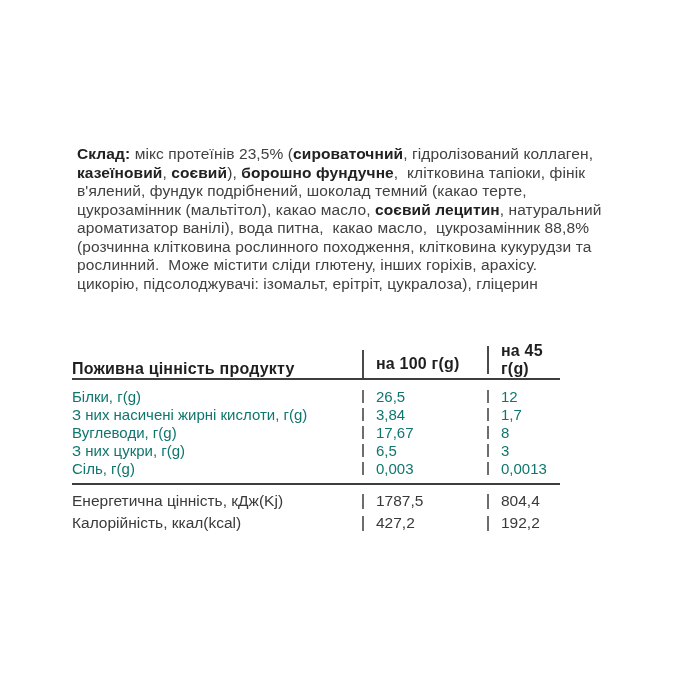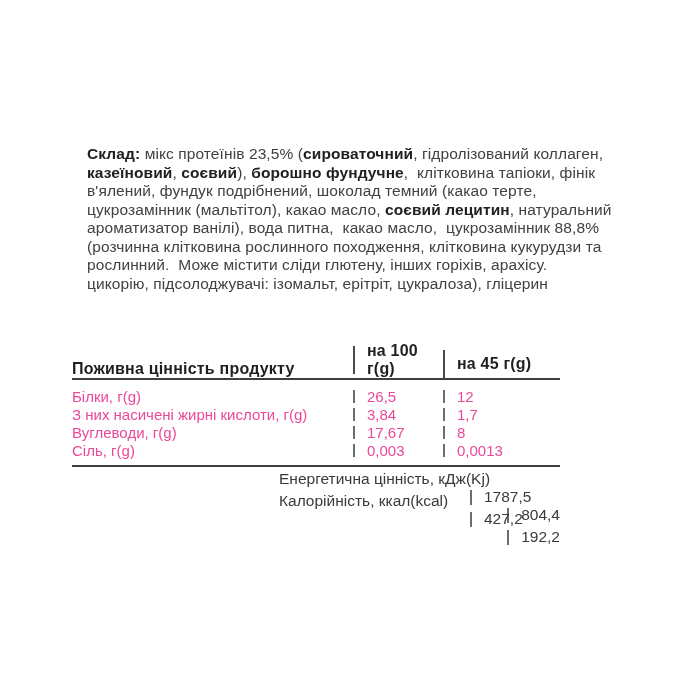--- a/index.html
+++ b/index.html
@@ -13,21 +13,21 @@
     height: 700px;
     background: #ffffff;
     font-family: "Liberation Sans", sans-serif;
     color: #3c3c3c;
     overflow: hidden;
   }
 
   
   .composition {
     position: absolute;
-    left: 87px;
+    left: 77px;
     top: 145px;
     font-size: 15.5px;
     line-height: 18.5px;
     letter-spacing: 0.1px;
     color: #414141;
   }
   .composition .cline {
     white-space: pre;   
     height: 18.5px;
   }
@@ -41,46 +41,45 @@
     position: absolute;
     left: 72px;
     top: 350px;
     width: 488px;
   }
   .trow {
     display: flex;
     align-items: flex-end;
   }
   .c1 { width: 281px; flex: none; }
-  .c2 { width: 90px; flex: none; }
+  .c2 { width: 125px; flex: none; margin-left: 9px; }
   .c3 { flex: 1; }
 
   .t-header {
     height: 28px;
     font-size: 16px;
     font-weight: 700;
     color: #1f1f1f;
     letter-spacing: 0.2px;
   }
   .rule {
     height: 2px;
     background: #3e3e3e;
   }
   .t-body { padding: 7px 0 6px 0; }
   .t-body .trow {
     height: 18px;
     font-size: 15px;
-    color: #ec4899;
+    color: #0f766e;
   }
   .t-energy { padding: 3px 0 4px 0; }
   .t-energy .trow {
     height: 22px;
     font-size: 15.5px;
     color: #3a3a3a;
-    flex-direction: column;
   }
 
   .vcell { display: flex; align-items: center; }
   .vbar {
     flex: none;
     width: 2px;
     margin-right: 12px;
     background: #6d6d6d;
   }
   .t-header .vbar { height: 28px; background: #4a4a4a; }
@@ -147,20 +146,31 @@
           <div class="c2 vcell">
             <span class="vbar bar-body"></span>
             <span>17,67</span>
           </div>
           <div class="c3 vcell">
             <span class="vbar bar-body"></span>
             <span>8</span>
           </div>
         </div>
         <div class="trow">
+          <div class="c1">З них цукри, г(g)</div>
+          <div class="c2 vcell">
+            <span class="vbar bar-body"></span>
+            <span>6,5</span>
+          </div>
+          <div class="c3 vcell">
+            <span class="vbar bar-body"></span>
+            <span>3</span>
+          </div>
+        </div>
+        <div class="trow">
           <div class="c1">Сіль, г(g)</div>
           <div class="c2 vcell">
             <span class="vbar bar-body"></span>
             <span>0,003</span>
           </div>
           <div class="c3 vcell">
             <span class="vbar bar-body"></span>
             <span>0,0013</span>
           </div>
         </div>

